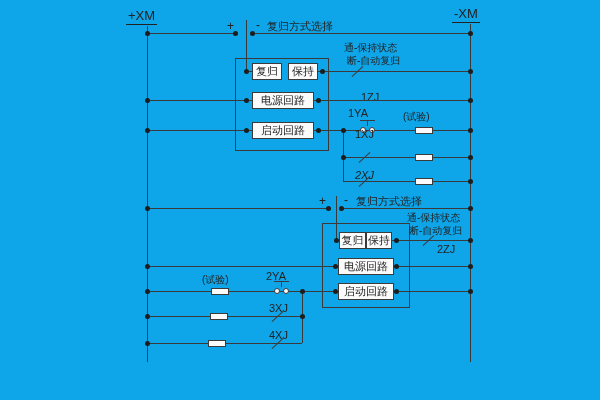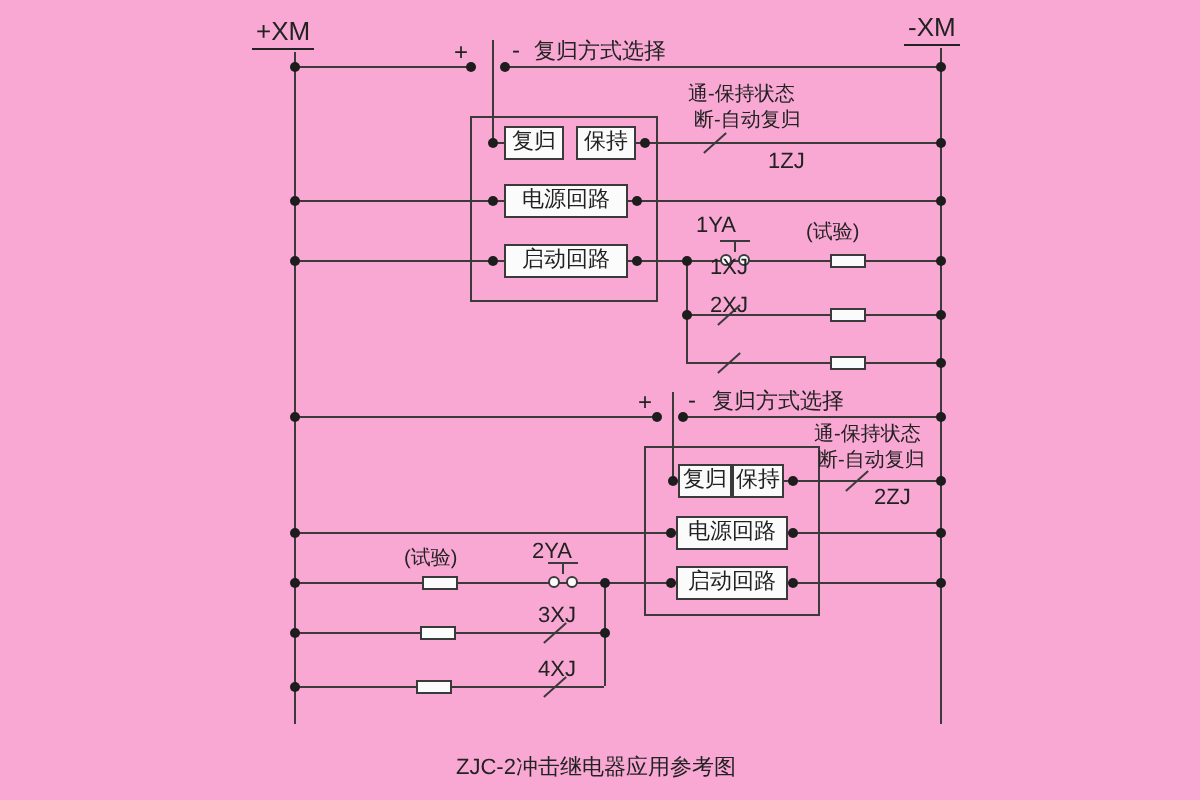--- a/index.html
+++ b/index.html
@@ -1,18 +1,18 @@
 <!DOCTYPE html>
 <html><head>
 <meta charset="utf-8">
 <style>
   html,body { margin:0; padding:0; }
   .stage {
     position:relative; width:600px; height:400px;
-    background:#f9a8d4; overflow:hidden;
+    background:#0ea5e9; overflow:hidden;
     font-family:"Liberation Sans","DejaVu Sans",sans-serif;
     color:#222;
   }
   .stage * { box-sizing:border-box; }
   .w  { position:absolute; height:1px; background:#3a3a3a; }
   .v  { position:absolute; width:1px;  background:#3a3a3a; }
   .dot{ position:absolute; width:5px; height:5px; border-radius:50%; background:#1d1d1d; }
   .bx { position:absolute; border:1px solid #3a3a3a; }
   .ubx{ position:absolute; border:1px solid #3a3a3a; background:#fbfbfb;
         display:flex; align-items:center; justify-content:center;
@@ -47,42 +47,42 @@
   <div class="ubx" style="left:252px; top:63px;  width:30px; height:17px;">复归</div>
   <div class="ubx" style="left:288px; top:63px;  width:30px; height:17px;">保持</div>
   <div class="ubx" style="left:252px; top:92px;  width:62px; height:17px;">电源回路</div>
   <div class="ubx" style="left:252px; top:122px; width:62px; height:17px;">启动回路</div>
   <div class="w" style="left:246px; top:71px; width:6px;"></div>
 
   <div class="w" style="left:318px; top:71px; width:152px;"></div>
   <div class="slash" style="left:350px; top:71px;"></div>
   <div class="lbl sm" style="left:344px; top:42px;">通-保持状态</div>
   <div class="lbl sm" style="left:347px; top:55px;">断-自动复归</div>
-  <div class="lbl" style="left:361px; top:75px;margin-left:23px;">1ZJ</div>
+  <div class="lbl" style="left:361px; top:91px;">1ZJ</div>
 
   <div class="w" style="left:147px; top:100px; width:106px;"></div>
   <div class="w" style="left:314px; top:100px; width:156px;"></div>
 
   <div class="w" style="left:147px; top:130px; width:106px;"></div>
   <div class="w" style="left:314px; top:130px; width:156px;"></div>
   <div class="lbl" style="left:348px; top:107px;">1YA</div>
   <div class="w" style="left:360px; top:120px; width:15px;"></div>
   <div class="v" style="left:367px; top:121px; height:5px;"></div>
   <div class="pc" style="left:360px; top:127px;"></div>
   <div class="pc" style="left:369px; top:127px;"></div>
   <div class="lbl sm" style="left:403px; top:111px;">(试验)</div>
   <div class="res" style="left:415px; top:127px;"></div>
 
   <div class="v" style="left:343px; top:130px; height:51px;"></div>
   <div class="w" style="left:343px; top:157px; width:127px;"></div>
   <div class="lbl" style="left:355px; top:128px;">1XJ</div>
   <div class="slash" style="left:357px; top:157px;"></div>
   <div class="res" style="left:415px; top:154px;"></div>
   <div class="w" style="left:343px; top:181px; width:127px;"></div>
-  <div class="lbl" style="left:355px; top:147px;">2XJ</div>
+  <div class="lbl" style="left:355px; top:169px;font-style:italic;">2XJ</div>
   <div class="slash" style="left:357px; top:181px;"></div>
   <div class="res" style="left:415px; top:178px;"></div>
 
   <div class="w" style="left:147px; top:208px; width:182px;"></div>
   <div class="w" style="left:341px; top:208px; width:129px;"></div>
   <div class="v" style="left:336px; top:196px; height:44px;"></div>
   <div class="lbl" style="left:319px; top:195px; font-size:12px;">+</div>
   <div class="lbl" style="left:344px; top:194px; font-size:12px;">-</div>
   <div class="lbl" style="left:356px; top:195px;">复归方式选择</div>
 
@@ -157,15 +157,14 @@
   <div class="dot" style="left:339px; top:206px;"></div>
   <div class="dot" style="left:334px; top:238px;"></div>
   <div class="dot" style="left:394px; top:238px;"></div>
   <div class="dot" style="left:333px; top:264px;"></div>
   <div class="dot" style="left:394px; top:264px;"></div>
   <div class="dot" style="left:333px; top:289px;"></div>
   <div class="dot" style="left:394px; top:289px;"></div>
   <div class="dot" style="left:300px; top:289px;"></div>
   <div class="dot" style="left:300px; top:314px;"></div>
 
-  <div class="cap">ZJC-2冲击继电器应用参考图</div>
 
 </div>
 
 </body></html>

